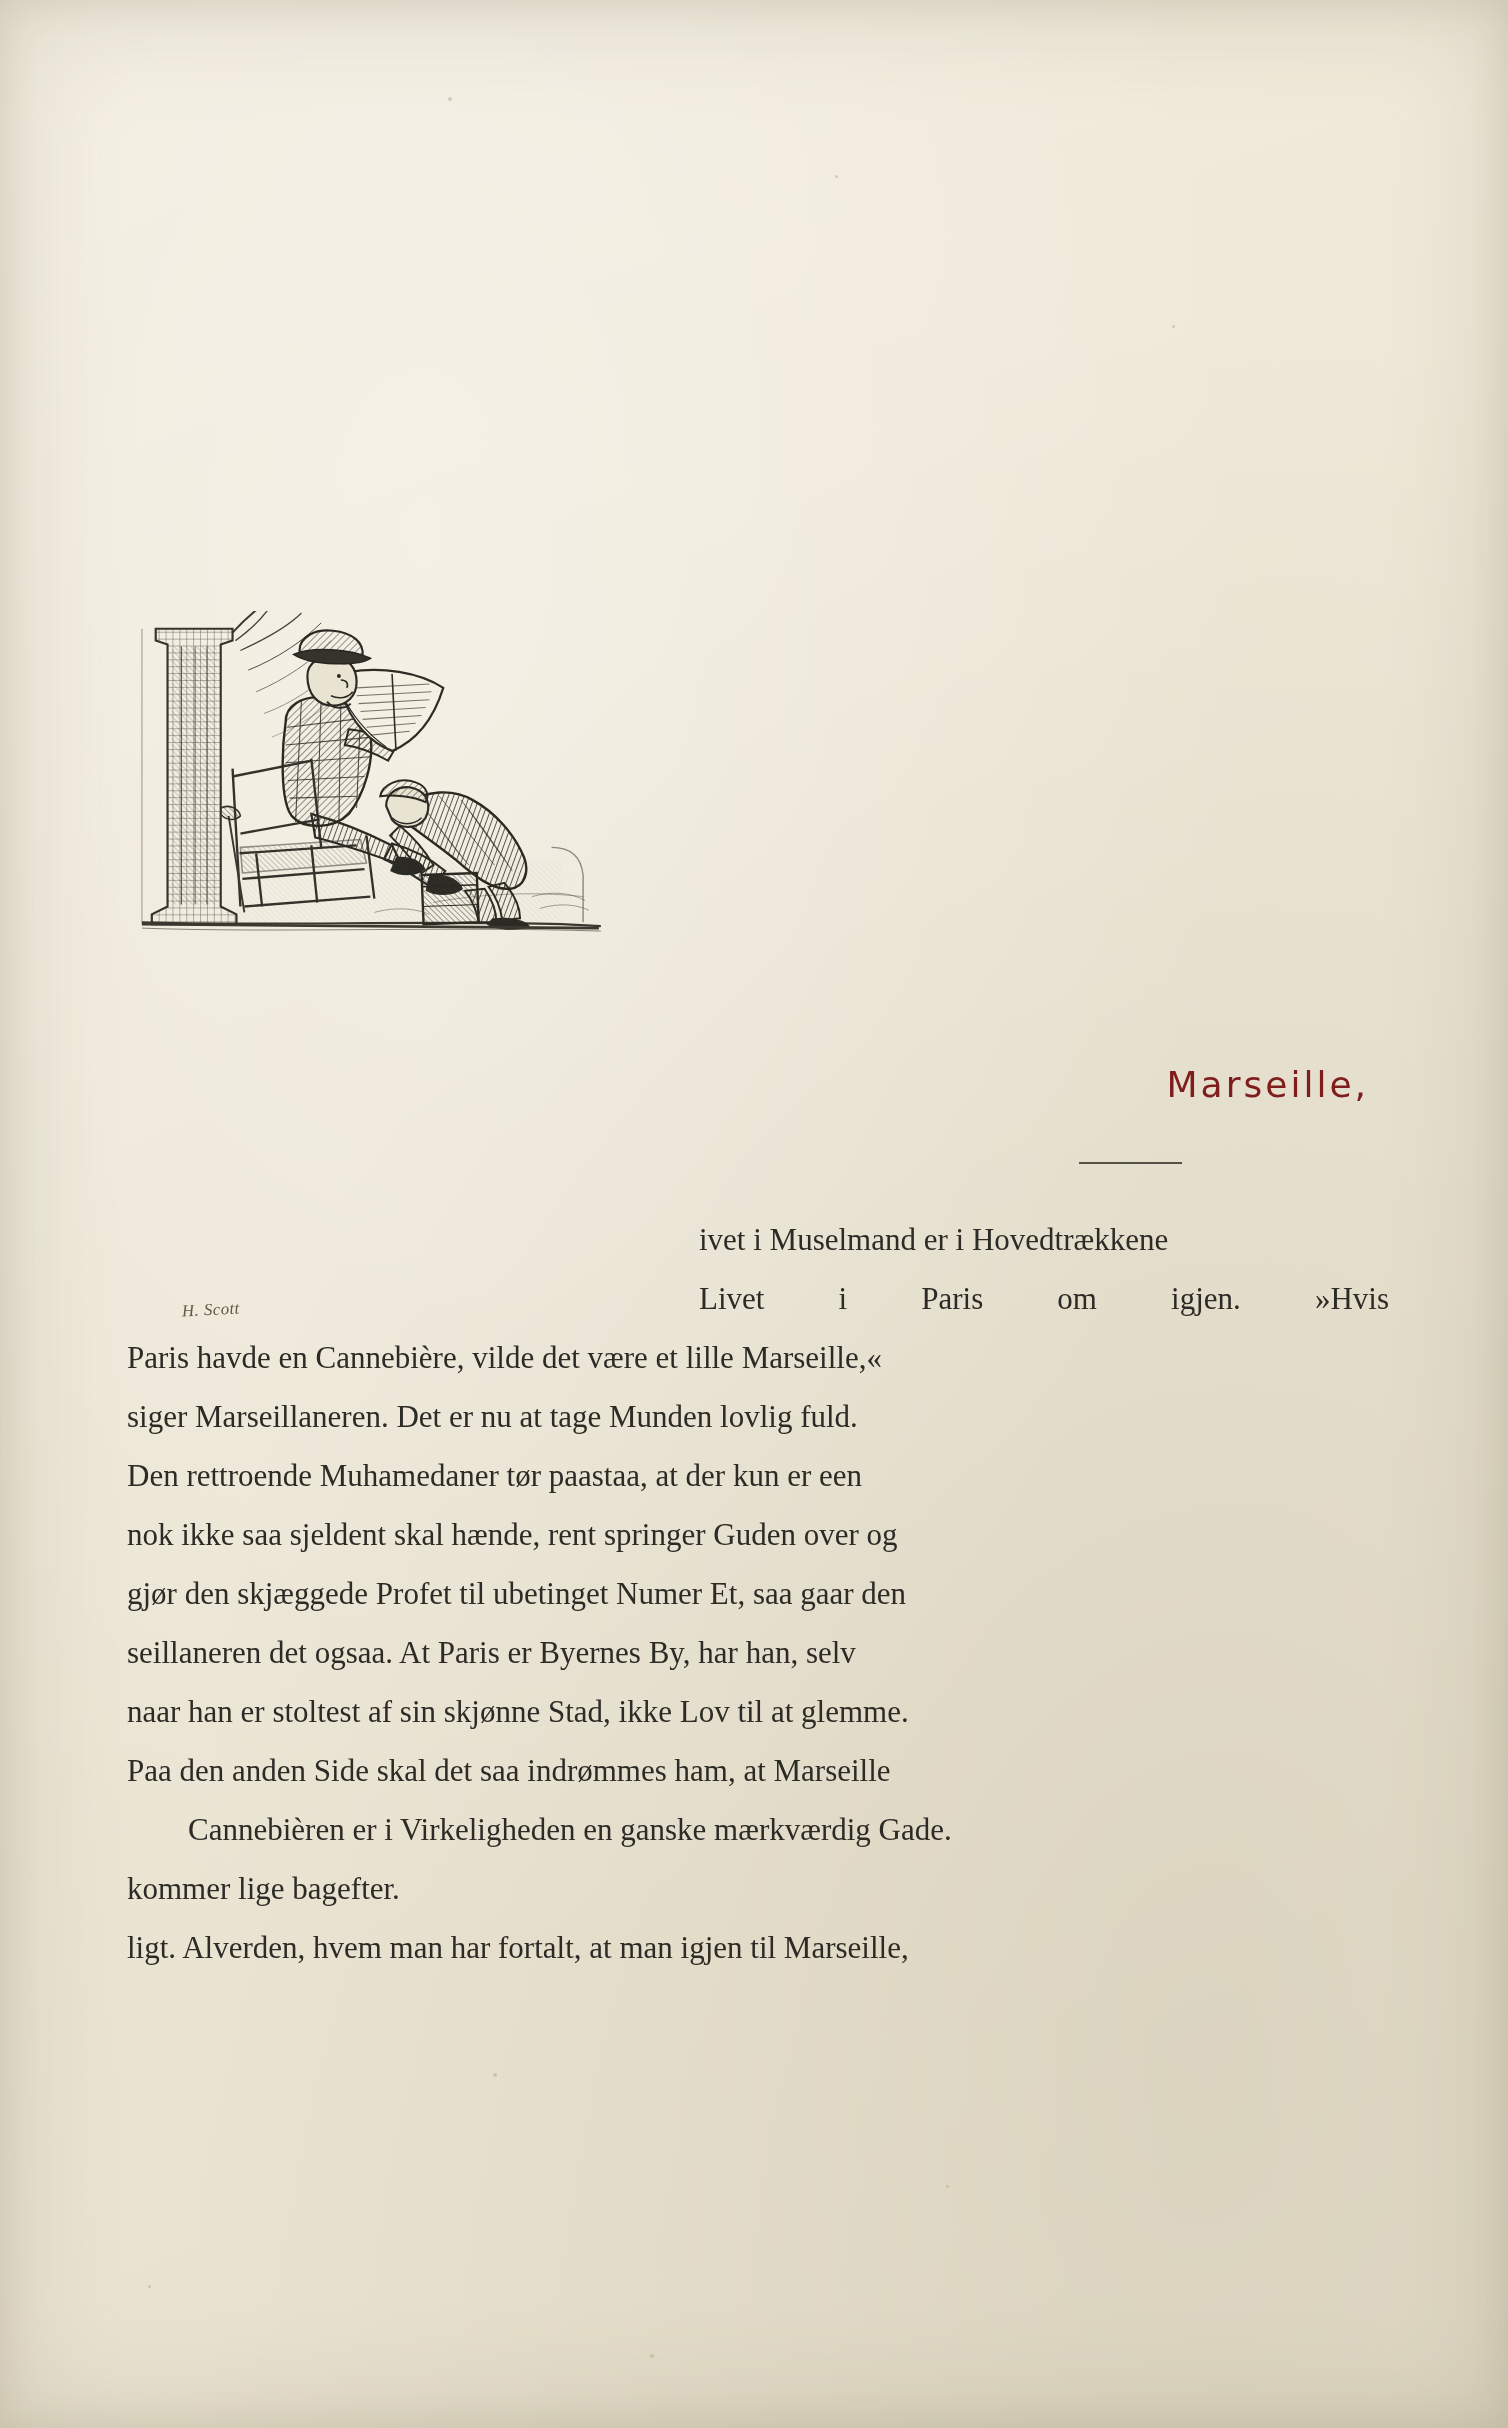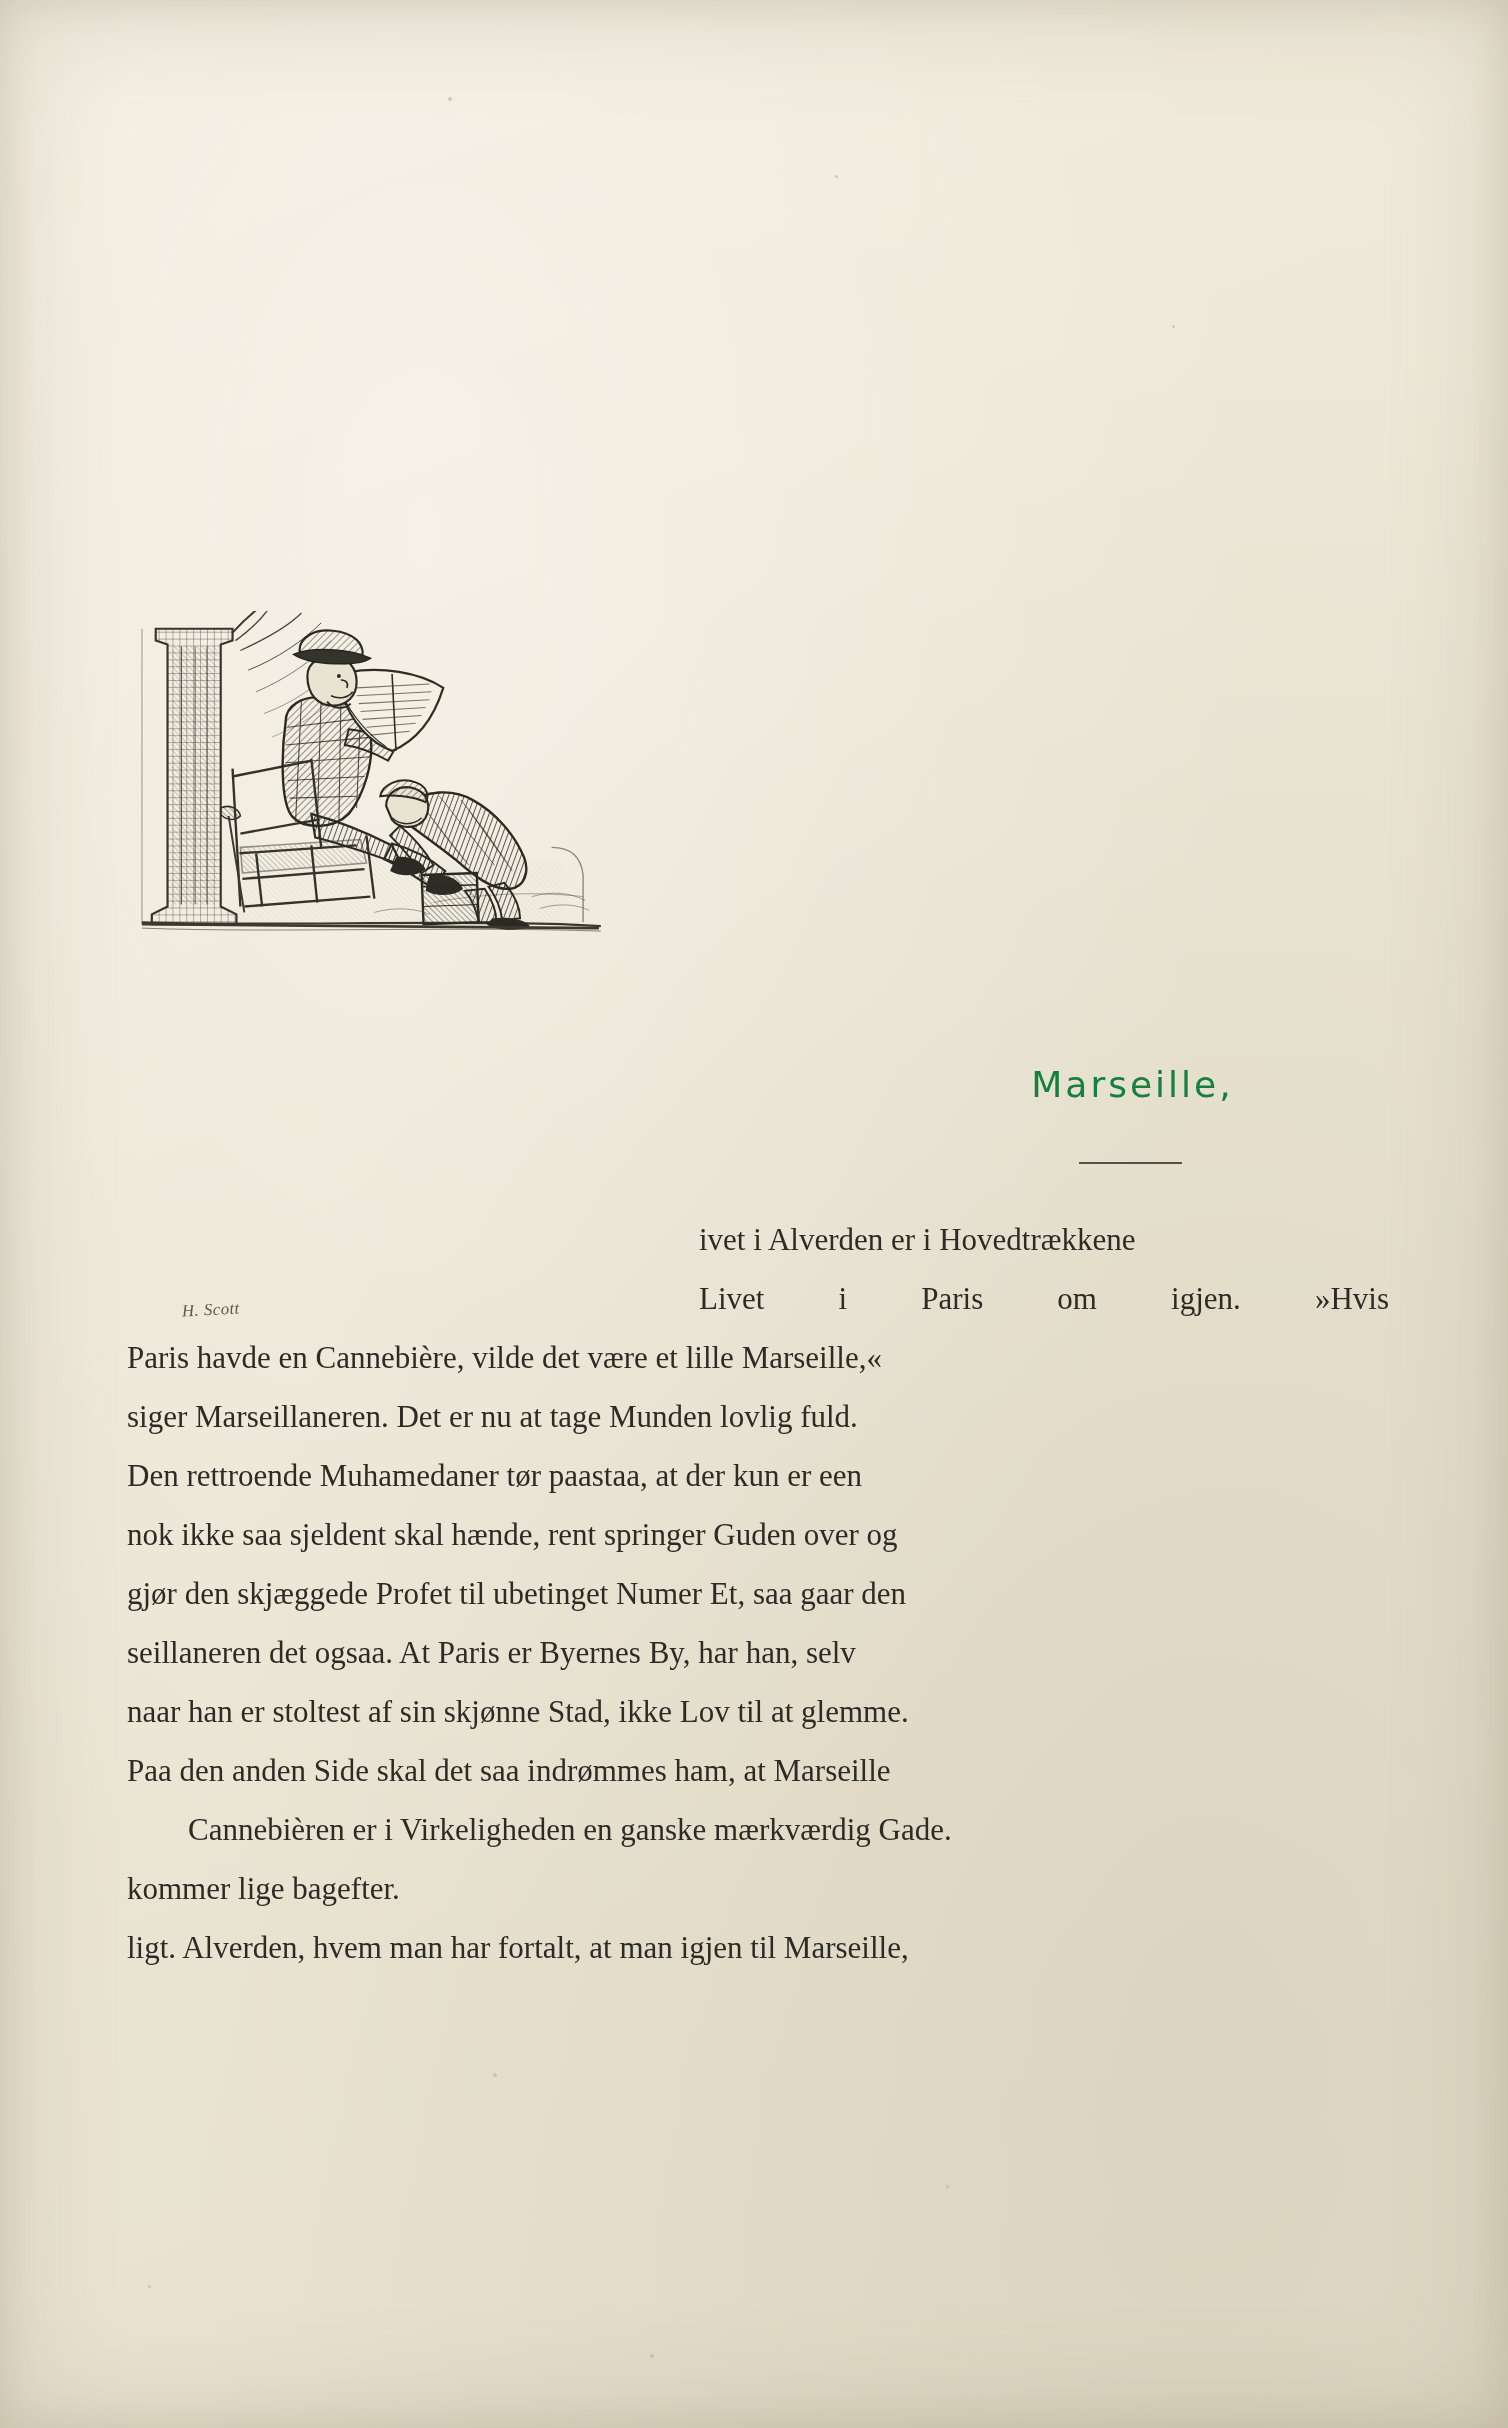--- a/index.html
+++ b/index.html
@@ -66,25 +66,25 @@
     letter-spacing: 0.5px;
     transform: rotate(-3deg);
   }
 
   
   .chapter-title {
     position: absolute;
     left: 788px;
     top: 1064px;
     width: 473px;
-    text-align: center;
+    text-align: right;
     font-family: "DejaVu Sans", sans-serif;
     font-size: 36px;
     letter-spacing: 3px;
-    color: #15803d;
+    color: #7f1d1d;
     font-weight: 400;
   }
   .title-rule {
     position: absolute;
     left: 971px;
     top: 1162px;
     width: 103px;
     height: 2px;
     background: #3a382f;
     opacity: 0.85;
@@ -280,21 +280,21 @@
       <path d="M4 18 L4 318" fill="none" stroke="#3a382f" stroke-width="1.4" opacity="0.35"></path>
     </svg>
   </div>
 
   <div class="signature">H. Scott</div>
 
   <div class="chapter-title">Marseille,</div>
   <div class="title-rule"></div>
 
   <div class="lead-block">
-    <div class="line">ivet i Alverden er i Hovedtrækkene</div>
+    <div class="line">ivet i Muselmand er i Hovedtrækkene</div>
     <div class="line just">
       <span>Livet</span>
       <span>i</span>
       <span>Paris</span>
       <span>om</span>
       <span>igjen.</span>
       <span>»Hvis</span>
     </div>
   </div>
 

